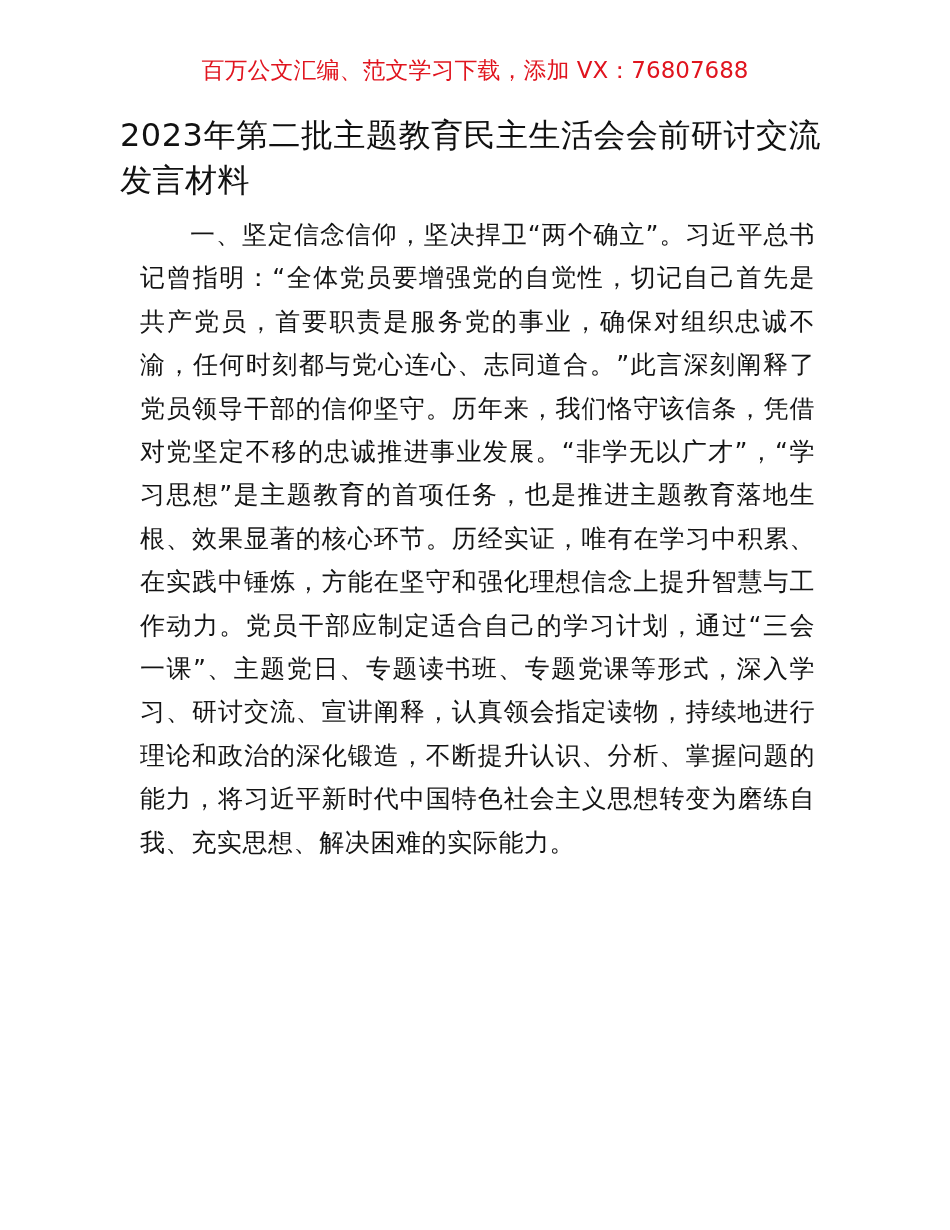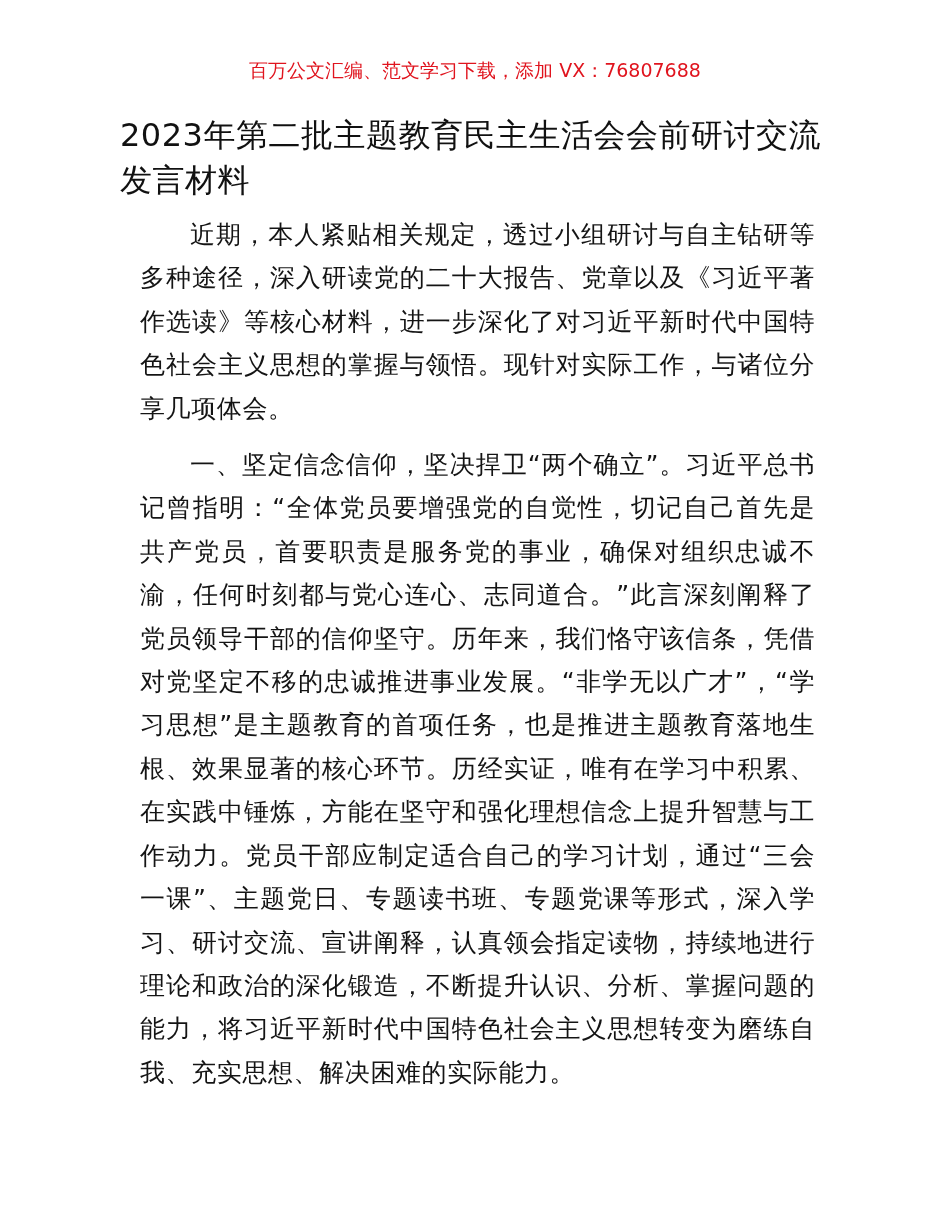--- a/index.html
+++ b/index.html
@@ -14,21 +14,21 @@
     overflow: hidden;
     font-family: "DejaVu Sans", "Liberation Sans", sans-serif;
     color: #111111;
   }
   .header-banner {
     position: absolute;
     top: 56px;
     left: 0;
     width: 950px;
     text-align: center;
-    font-size: 19px;
+    font-size: 23px;
     line-height: 28px;
     color: #e0141e;
     letter-spacing: 0px;
   }
   .doc-title {
     position: absolute;
     top: 113px;
     left: 120px;
     width: 710px;
     font-size: 32px;
@@ -55,15 +55,14 @@
   }
 </style>
 </head>
 <body>
 
 <div class="header-banner">百万公文汇编、范文学习下载，添加 VX：76807688</div>
 
 <h1 class="doc-title">2023年第二批主题教育民主生活会会前研讨交流发言材料</h1>
 
 <div class="doc-body">
-  <p>近期，本人紧贴相关规定，透过小组研讨与自主钻研等多种途径，深入研读党的二十大报告、党章以及《习近平著作选读》等核心材料，进一步深化了对习近平新时代中国特色社会主义思想的掌握与领悟。现针对实际工作，与诸位分享几项体会。</p>
   <p>一、坚定信念信仰，坚决捍卫“两个确立”。习近平总书记曾指明：“全体党员要增强党的自觉性，切记自己首先是共产党员，首要职责是服务党的事业，确保对组织忠诚不渝，任何时刻都与党心连心、志同道合。”此言深刻阐释了党员领导干部的信仰坚守。历年来，我们恪守该信条，凭借对党坚定不移的忠诚推进事业发展。“非学无以广才”，“学习思想”是主题教育的首项任务，也是推进主题教育落地生根、效果显著的核心环节。历经实证，唯有在学习中积累、在实践中锤炼，方能在坚守和强化理想信念上提升智慧与工作动力。党员干部应制定适合自己的学习计划，通过“三会一课”、主题党日、专题读书班、专题党课等形式，深入学习、研讨交流、宣讲阐释，认真领会指定读物，持续地进行理论和政治的深化锻造，不断提升认识、分析、掌握问题的能力，将习近平新时代中国特色社会主义思想转变为磨练自我、充实思想、解决困难的实际能力。</p>
 </div>
 
 </body></html>

